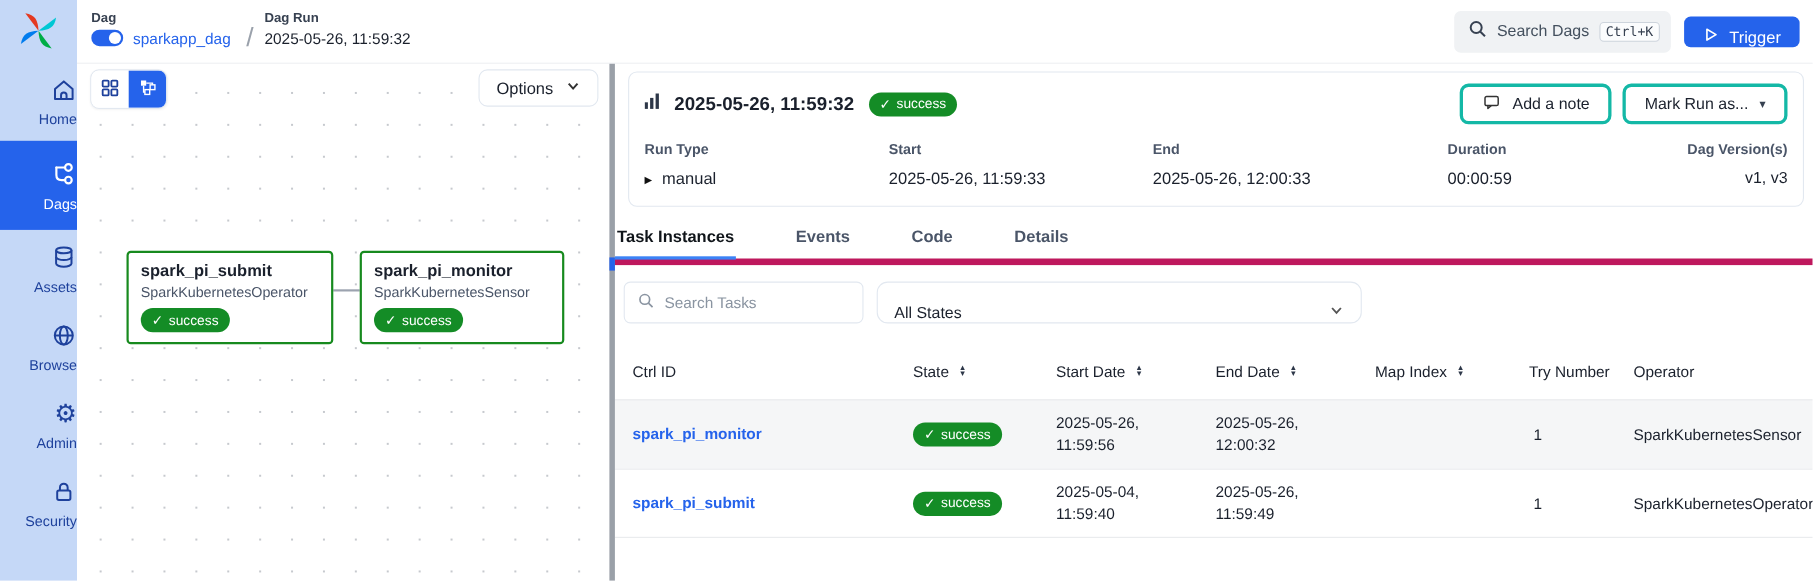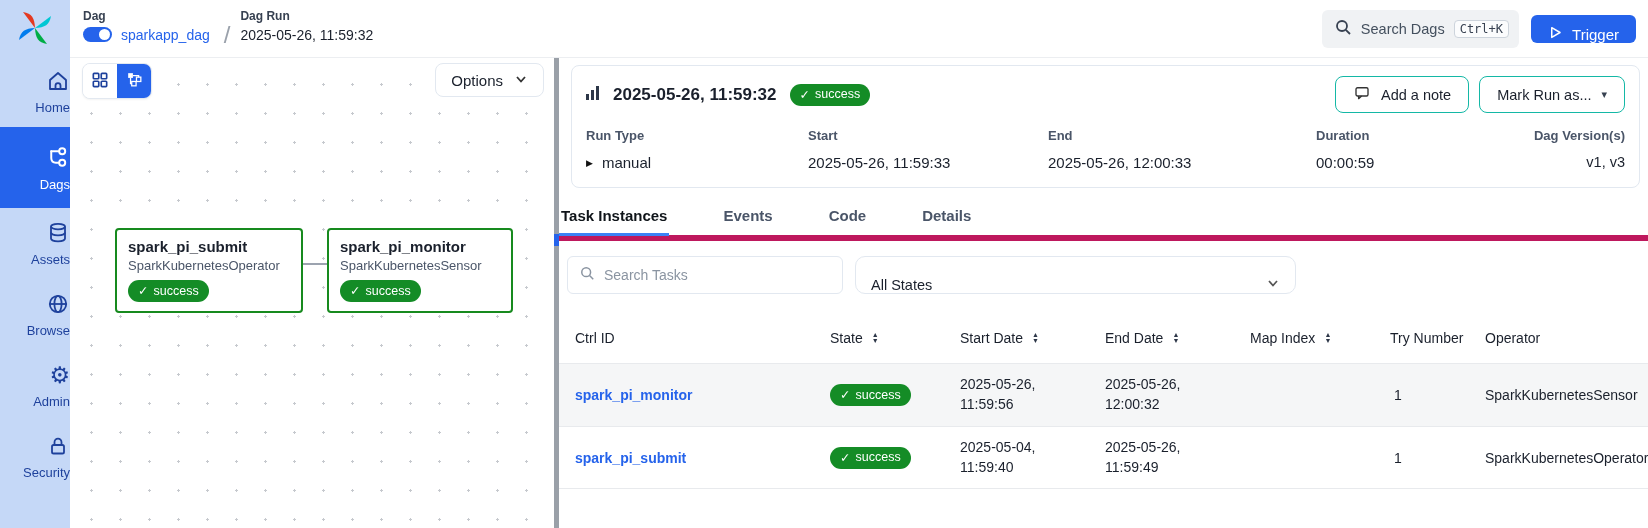--- a/index.html
+++ b/index.html
@@ -62,37 +62,37 @@
 
   .splitter { width:5px; flex:none; background:#9aa0a8; position:relative; cursor:col-resize; }
   .splitter-handle { position:absolute; top:176px; left:0; width:5px; height:12px; background:#2563eb; }
 
   
   .details { flex:1; min-width:0; background:#fff; display:flex; flex-direction:column; padding-top:7px; overflow:hidden; }
   .run-box { margin:0 8px 0 12px; border:1px solid #e2e8f0; border-radius:8px; padding:10px 14px 16px; flex:none; }
   .run-head { display:flex; align-items:center; gap:13px; }
   .run-title { font-size:17px; font-weight:bold; color:#1a202c; }
   .run-actions { margin-left:auto; display:flex; gap:10px; }
-  .action-btn { height:37px; border:1px solid #14b8a6; border-radius:8px; background:#fff; display:flex;
+  .action-btn { height:37px; border:3px solid #14b8a6; border-radius:8px; background:#fff; display:flex;
                 align-items:center; gap:10px; padding:0 17px; font-size:14.5px; color:#1a202c; cursor:pointer; }
   .caret { font-size:11px; color:#374151; }
   .run-stats { display:grid; grid-template-columns:222px 240px 268px 1fr auto; margin-top:15px; }
   .stat-label { font-size:13px; font-weight:bold; color:#4a5568; }
   .stat-value { font-size:15px; color:#1a202c; margin-top:11px; display:flex; align-items:center; gap:9px; }
   .stat-right { text-align:right; }
   .stat-right .stat-value { justify-content:flex-end; font-size:14.5px; }
   .disclosure { font-size:9px; color:#111; }
 
   .tabs { display:flex; gap:52px; padding-left:0; margin-top:9px; border-bottom:6px solid #be185d; flex:none; }
   .tab { padding:10px 2px 9px; font-size:15px; font-weight:600; color:#4a5568; border-bottom:3px solid transparent;
          margin-bottom:-1px; cursor:pointer; }
   .tab.active { color:#0f1419; font-weight:bold; border-bottom-color:#3b82f6; }
 
   .filters { display:flex; gap:12px; padding:15px 0 13px 8px; flex:none; }
-  .task-search { width:276px; height:38px; border:1px solid #e2e8f0; border-radius:6px; display:flex; align-items:center;
+  .task-search { width:218px; height:38px; border:1px solid #e2e8f0; border-radius:6px; display:flex; align-items:center;
                  gap:9px; padding:0 12px; color:#8a94a1; font-size:14px; background:#fff; }
   .state-select { width:441px; height:38px; border:1px solid #e2e8f0; border-radius:10px; display:flex; align-items:flex-end;
                   padding:0 15px; font-size:14.5px; color:#1a202c; background:#fff; cursor:pointer; }
   .state-select .chev { margin-left:auto; }
 
   .ti-table { flex:1; }
   .thead, .trow { display:grid; grid-template-columns:255px 130px 145px 145px 140px 95px 1fr; padding-left:16px; align-items:center; }
   .thead { height:50px; margin-top:6px; }
   .th { font-size:14px; color:#1a202c; display:flex; align-items:center; gap:9px; cursor:pointer; }
   .sort { display:flex; flex-direction:column; align-items:center; font-size:7px; line-height:6px; color:#2d3748; }

